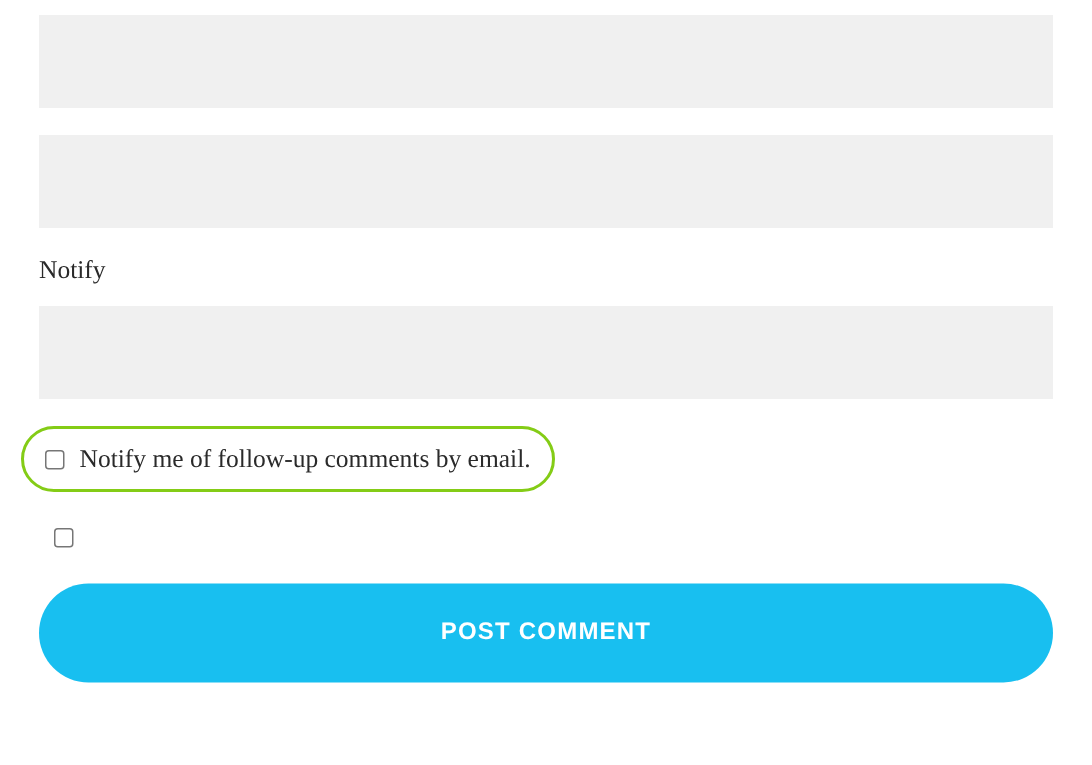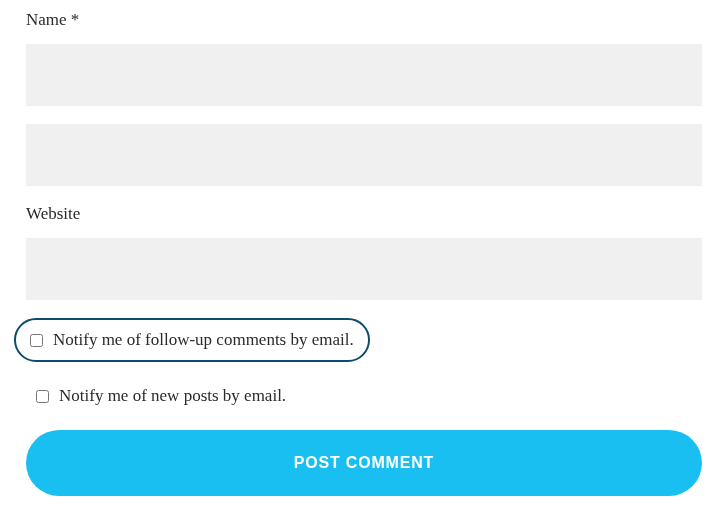--- a/index.html
+++ b/index.html
@@ -30,21 +30,21 @@
       padding: 0 16px;
       font-size: 16px;
     }
     .checkbox-group {
       display: flex;
       align-items: center;
       margin-bottom: 16px;
       padding: 8px 10px;
     }
     .checkbox-group.highlighted {
-      border: 2px solid #0c4a6e;
+      border: 2px solid #84cc16;
       border-radius: 24px;
       margin-left: -12px;
       display: inline-flex;
       padding: 10px 14px;
     }
     .checkbox-group input[type="checkbox"] {
       margin-right: 10px;
       width: 13px;
       height: 13px;
     }
@@ -66,41 +66,37 @@
       cursor: pointer;
       margin-top: 0px;
     }
   </style>
 </head>
 <body>
 
 
 
 <div class="form-group">
-  <label class="form-label">
-    <span>Name </span><span>*</span>
-  </label>
   <input type="text" class="form-input" style="">
 </div>
 
 <div class="form-group">
   <input type="text" class="form-input" style="">
 </div>
 
 <div class="form-group">
-  <label class="form-label">Website</label>
+  <label class="form-label">Notify</label>
   <input type="text" class="form-input" style="">
 </div>
 
 <div class="checkbox-group highlighted">
   <input type="checkbox" style="">
   <span class="checkbox-label">Notify me of follow-up comments by email.</span>
 </div>
 
 <div class="checkbox-group">
   <input type="checkbox" style="">
-  <span class="checkbox-label">Notify me of new posts by email.</span>
 </div>
 
 <button class="submit-button">POST COMMENT</button>
 
 
 
 
 </body></html>

